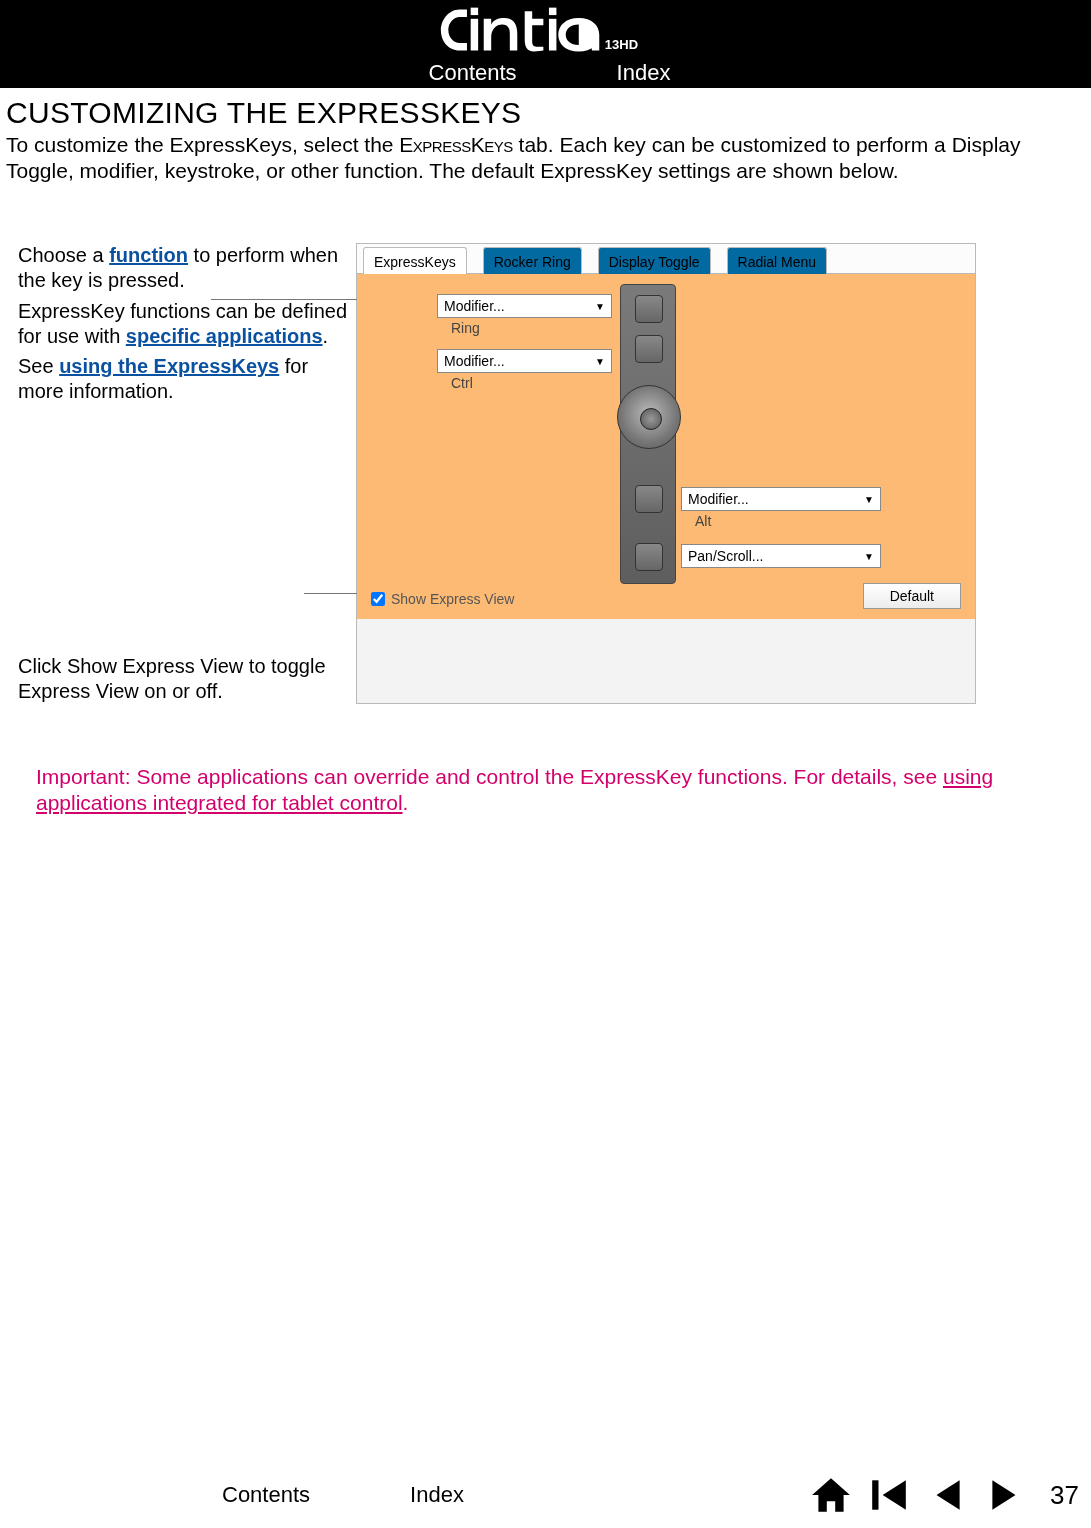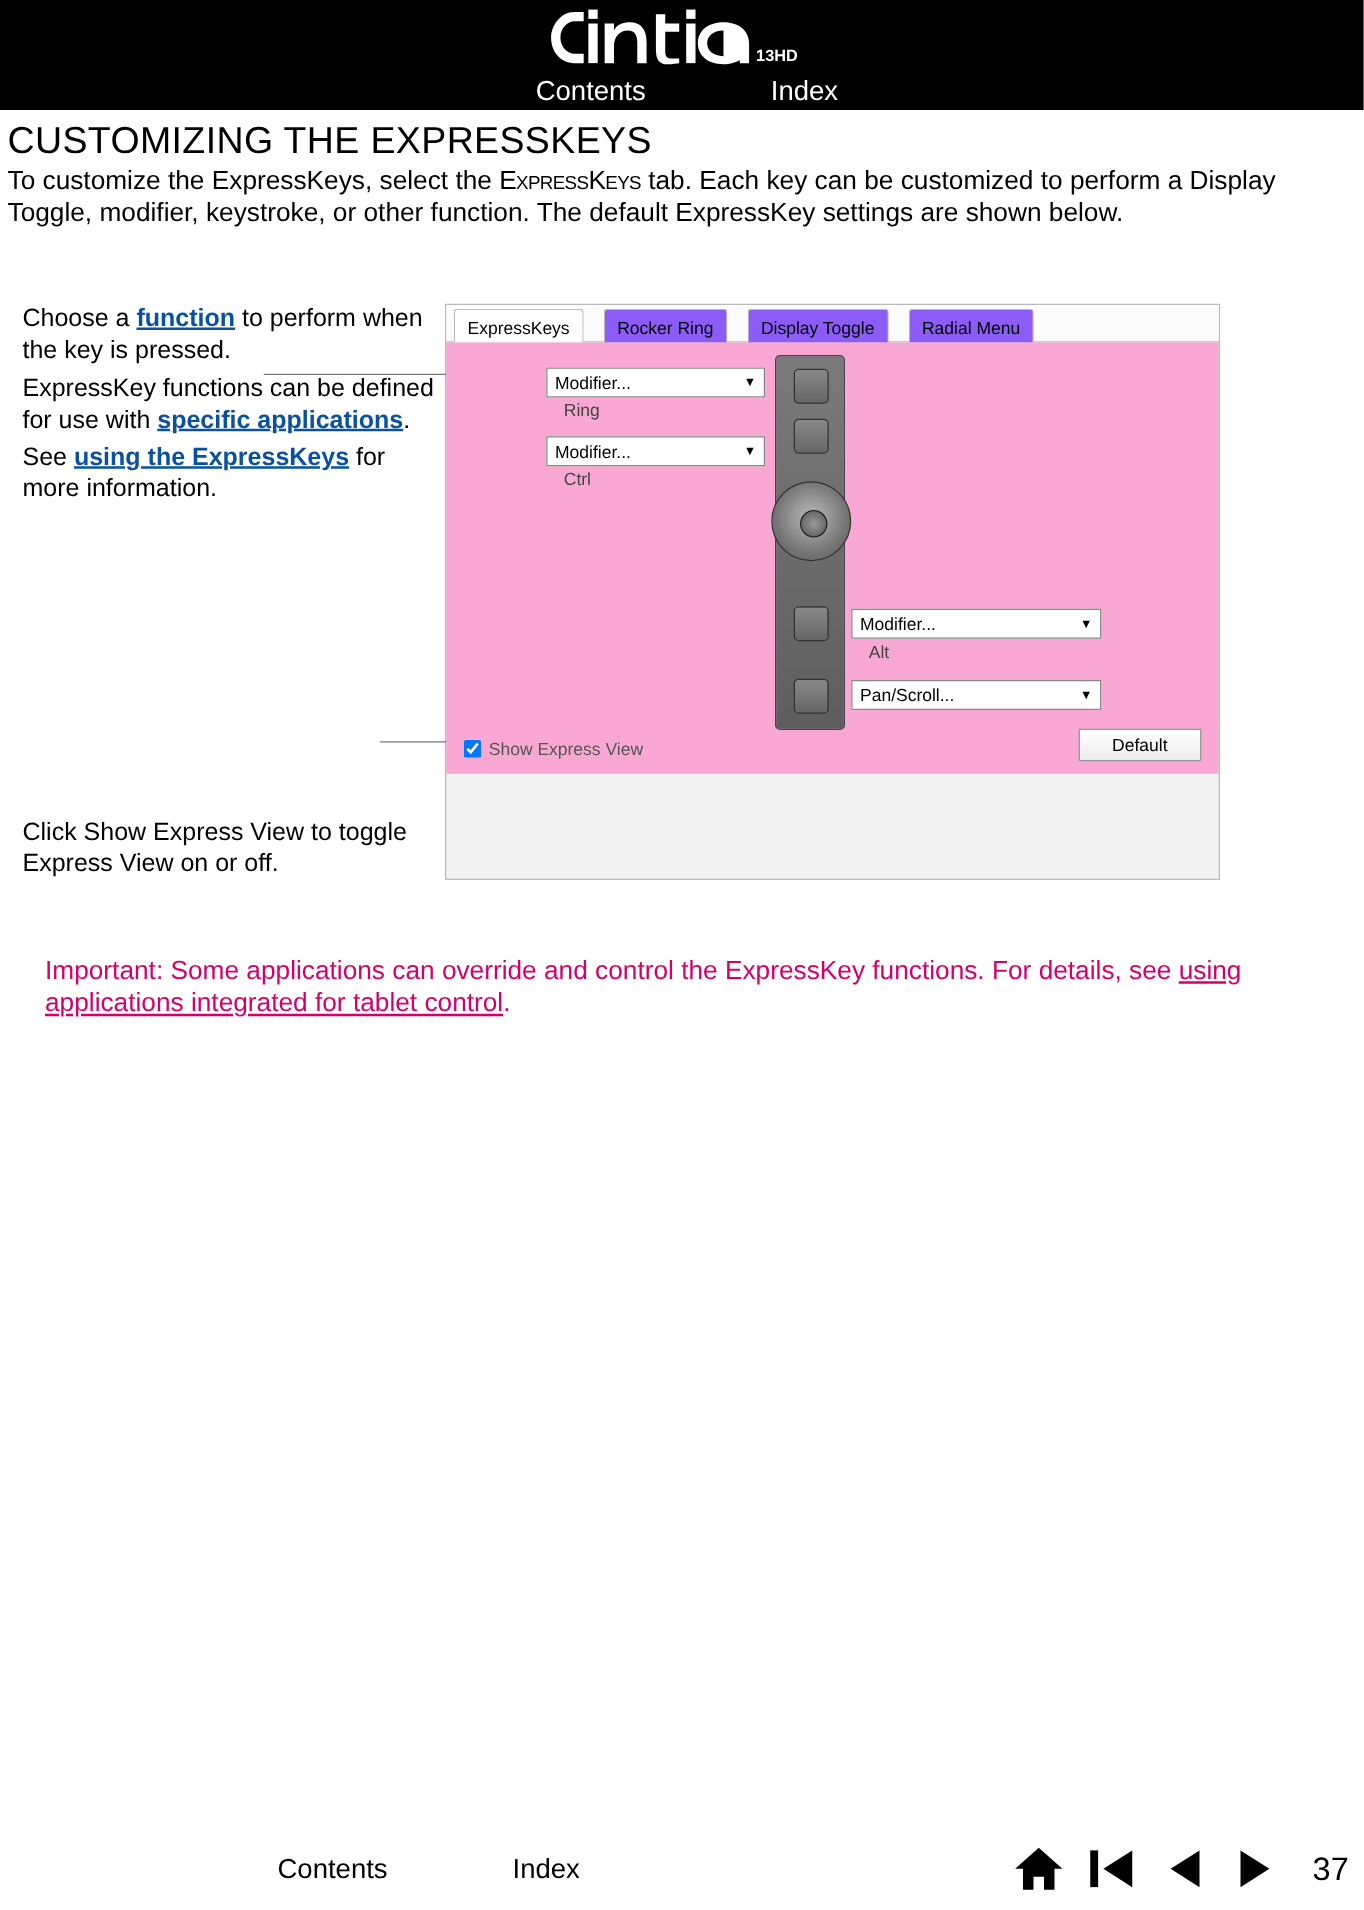--- a/index.html
+++ b/index.html
@@ -101,29 +101,29 @@
       height: 30px;
       align-items: flex-end;
       padding-left: 6px;
       gap: 16px;
     }
     .tab {
       font-size: 14px;
       padding: 6px 10px 4px;
       border: 1px solid #bababa;
       border-bottom: none;
-      background: #8b5cf6;
+      background: #0369a1;
       border-radius: 3px 3px 0 0;
       cursor: pointer;
       position: relative;
       top: 1px;
     }
     .tab.active { background: #fff; }
     .panel-body {
-      background: #f9a8d4;
+      background: #fdba74;
       position: relative;
       height: 345px;
       padding: 16px;
     }
     .dropdown {
       border: 1px solid #888;
       background: #fff;
       font-size: 14px;
       padding: 3px 6px;
       width: 175px;

